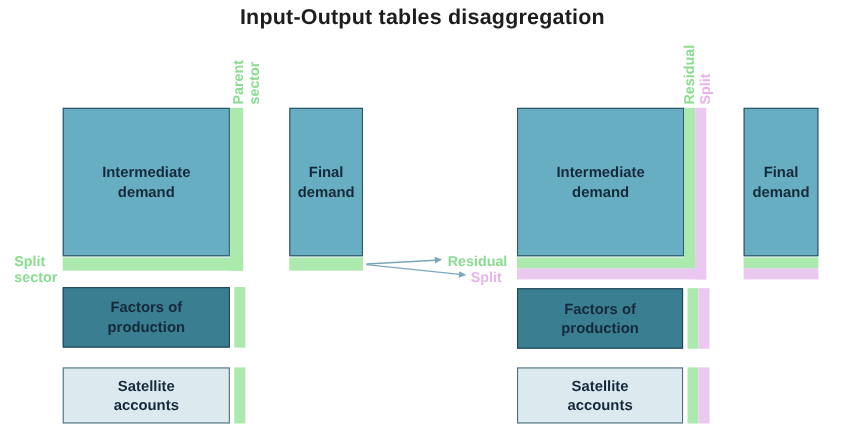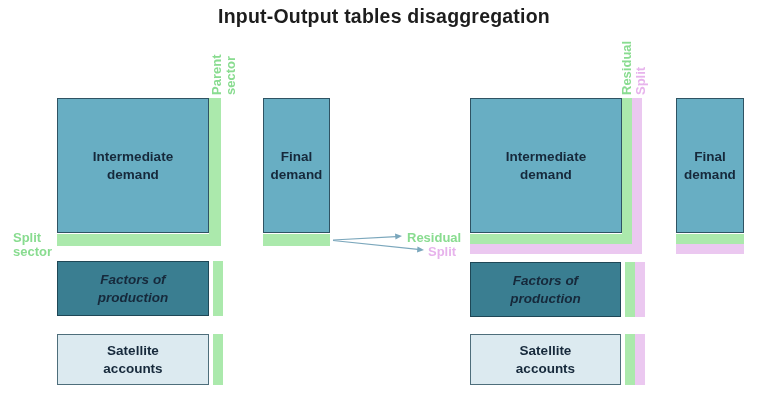--- a/index.html
+++ b/index.html
@@ -19,21 +19,21 @@
     position:absolute;left:0;top:5px;width:768px;margin:0;
     text-align:center;font-size:19.5px;font-weight:700;color:var(--title-ink);
     letter-spacing:0.2px;
   }
   .box{
     position:absolute;box-sizing:border-box;display:flex;align-items:center;justify-content:center;
     text-align:center;white-space:pre-line;font-size:13.5px;font-weight:700;
     color:var(--ink);line-height:1.32;
   }
   .box.teal{background:var(--teal);border:1px solid var(--teal-border);text-align:center;}
-  .box.dark{background:var(--teal-dark);border:1px solid var(--teal-dark-border);font-style:italic;}
+  .box.dark{background:var(--teal-dark);border:1px solid var(--teal-dark-border);}
   .box.light{background:var(--light-blue);border:1px solid var(--light-blue-border);text-align:center;}
   .strip{position:absolute;}
   .strip.g{background:var(--green);}
   .strip.p{background:var(--pink);}
   .vlabel{
     position:absolute;transform:rotate(-90deg);transform-origin:0 0;
     white-space:pre-line;font-size:13px;font-weight:600;line-height:14px;
   }
   .hlabel{
     position:absolute;white-space:pre-line;font-size:13px;font-weight:600;line-height:14px;

